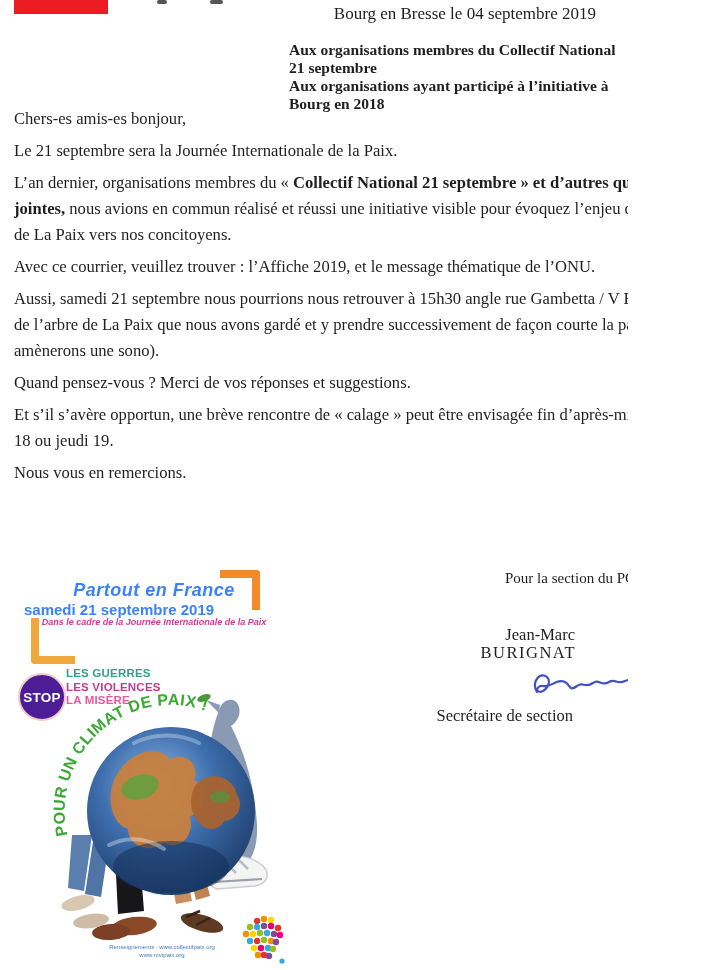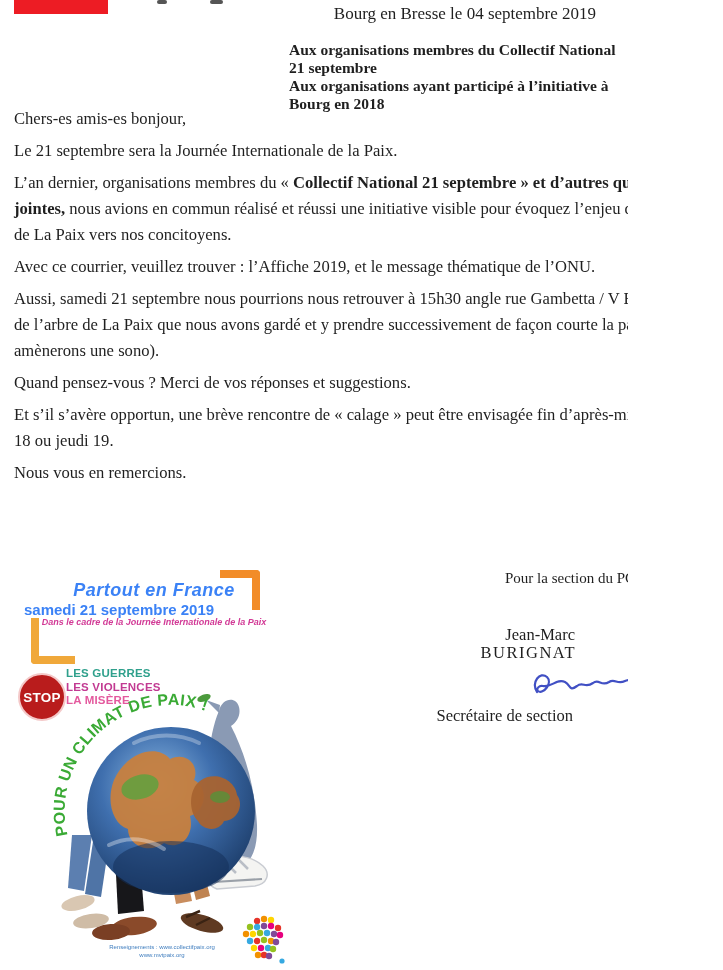--- a/index.html
+++ b/index.html
@@ -30,21 +30,21 @@
   
   .poster{position:absolute; left:14px; top:572px; width:300px; height:396px; font-family:"Liberation Sans", sans-serif;}
   .line-partout{position:absolute; left:10px; top:8px; width:260px; text-align:center; font-size:18px; font-weight:bold; font-style:italic; color:#3b82f6; letter-spacing:.5px;}
   .line-date{position:absolute; left:10px; top:29px; width:260px; text-align:left; font-size:15px; font-weight:bold; color:#3b82f6;}
   .line-subtitle{position:absolute; left:0px; top:45px; width:280px; text-align:center; font-size:9px; font-weight:bold; font-style:italic; color:#d23a96;}
   .line-marchons{position:absolute; left:0px; top:56px; width:280px; text-align:center; font-size:21.5px; font-weight:bold; font-style:italic; color:#29a8dc; letter-spacing:.5px;}
   .bracket-tr{position:absolute; left:206px; top:-2px; width:32px; height:32px; border-top:8px solid #f28c28; border-right:8px solid #f28c28; border-top-right-radius:4px;}
   .bracket-bl{position:absolute; left:17px; top:46px; width:36px; height:38px; border-left:8px solid #f0a83a; border-bottom:8px solid #f0a83a; border-bottom-left-radius:4px;}
 
   .stop-badge{position:absolute; left:4px; top:101px; width:44px; height:44px; border-radius:50%;
-    background:#b91c1c; border:2px solid #f4c9c9; display:flex; align-items:center; justify-content:center;
+    background:#4c1d95; border:2px solid #f4c9c9; display:flex; align-items:center; justify-content:center;
     color:#ffffff; font-weight:bold; font-size:13.5px; letter-spacing:.3px; z-index:3;}
   .stop-lines{position:absolute; left:52px; top:95px; z-index:3; font-weight:bold; font-size:11.5px; line-height:13.5px; letter-spacing:.2px;}
   .stop-lines .l0{color:#2fa08c;}
   .stop-lines .l1{color:#c23a92;}
   .stop-lines .l2{color:#e45a9e;}
 
   .poster-art{position:absolute; left:0; top:113px; width:300px; height:283px;}
 </style>
 </head>
 <body>

